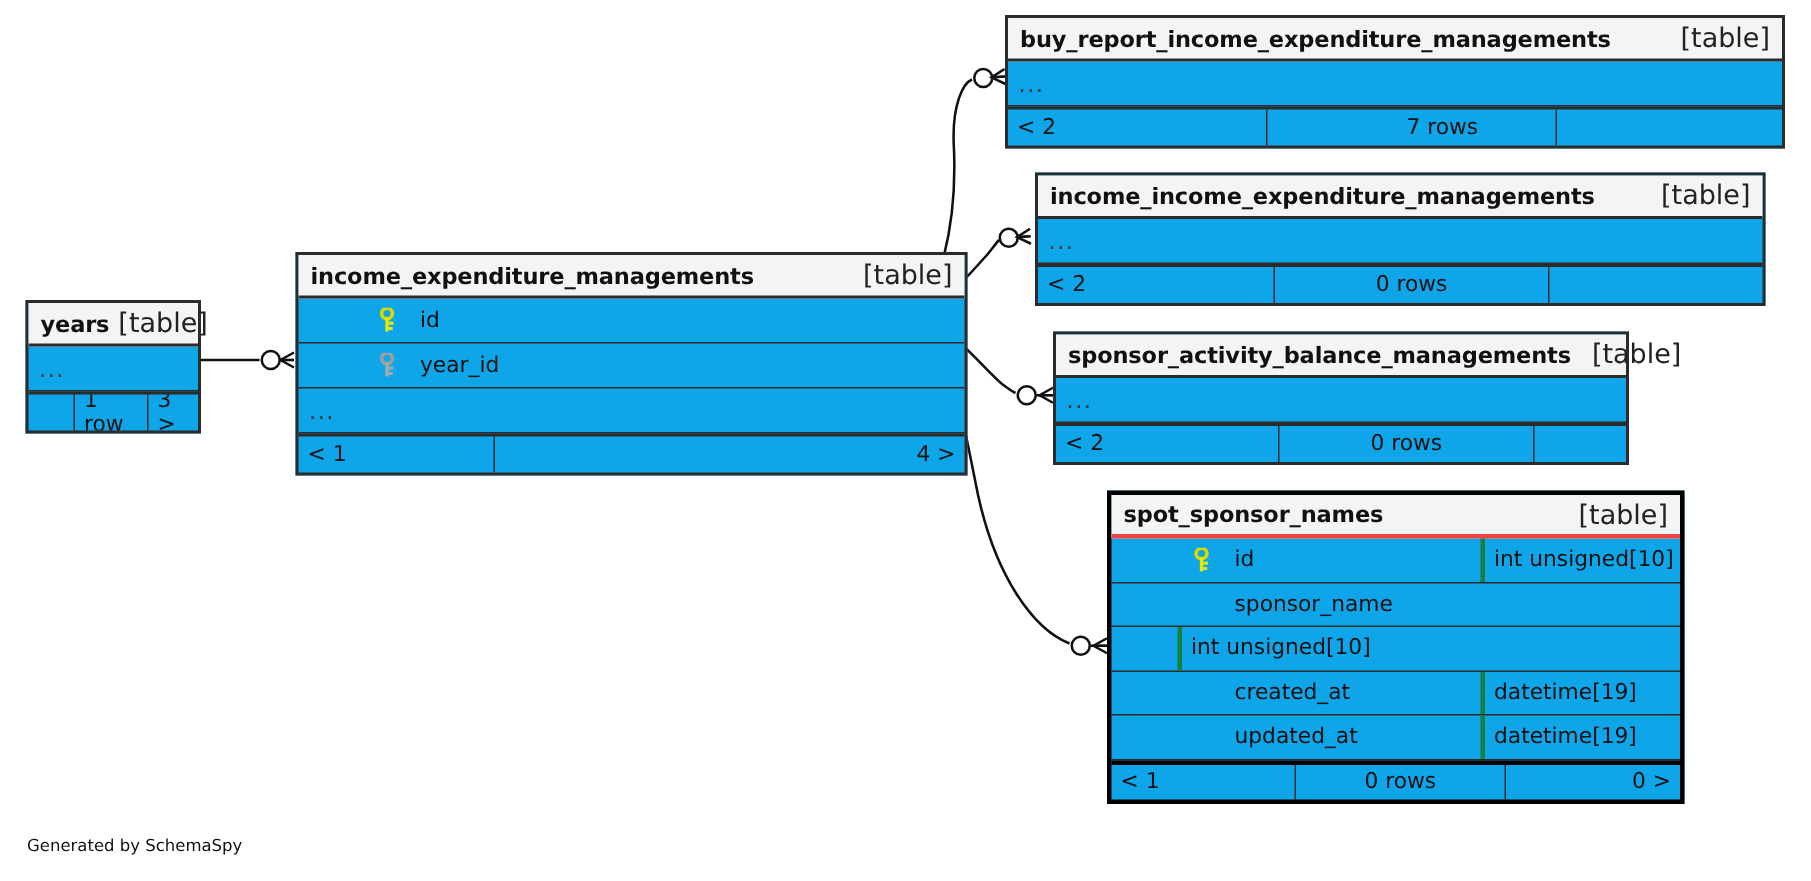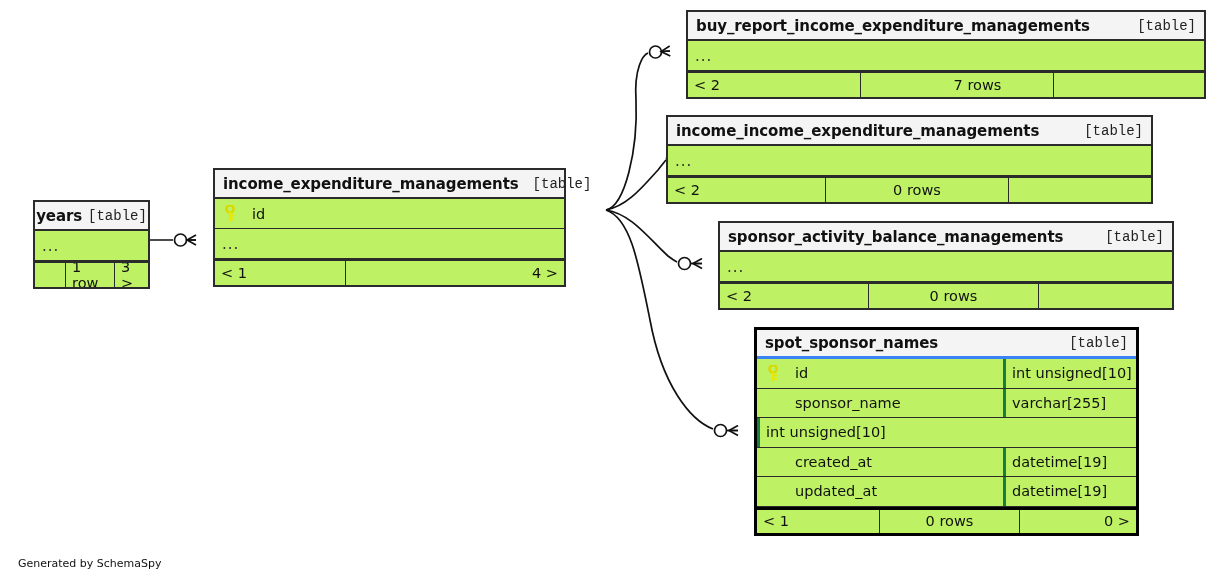--- a/index.html
+++ b/index.html
@@ -26,66 +26,65 @@
     left: 0; top: 0;
     width: 1207px;
     height: 587px;
     pointer-events: none;
     z-index: 1;
   }
 
   
   .entity {
     position: absolute;
-    background: #bef264;
+    background: #0ea5e9;
     border: 2px solid #2b2b2b;
     box-sizing: border-box;
     z-index: 2;
     font-size: 14.5px;
     color: #111111;
-    margin-left: 16px;
   }
   .entity.selected {
     border: 3px solid #000000;
   }
   .entity .hdr {
     background: #f4f4f4;
     border-bottom: 2px solid #2b2b2b;
     box-sizing: border-box;
     display: flex;
     align-items: center;
     justify-content: space-between;
     padding: 0 8px;
     height: 29px;
     white-space: nowrap;
   }
   .entity.selected .hdr {
-    border-bottom: 3px solid #3b82f6;
+    border-bottom: 3px solid #ef4444;
     gap: 43px;
   }
   .entity .hdr .tname {
     font-weight: bold;
     font-size: 15px;
     letter-spacing: -0.1px;
   }
   .entity .hdr .tkind {
     font-weight: normal;
-    font-size: 14px;
+    font-size: 18px;
     color: #222;
     padding-left: 14px;
-    font-family: Liberation Mono, monospace;
   }
 
   .row {
     display: flex;
     align-items: center;
     height: 30px;
     box-sizing: border-box;
     border-bottom: 1px solid #2b2b2b;
     white-space: nowrap;
+    padding-left: 44px;
   }
   .row:last-child { border-bottom: none; }
   .row .colname {
     flex: 1 1 auto;
     display: flex;
     align-items: center;
     padding-left: 8px;
     box-sizing: border-box;
     overflow: hidden;
   }
@@ -133,43 +132,43 @@
     height: 100%;
     overflow: hidden;
     padding: 0 6px;
   }
   .foot .c-left  { justify-content: flex-start; }
   .foot .c-mid   { justify-content: center;  border-left: 1px solid #2b2b2b; }
   .foot .c-right { justify-content: flex-end; border-left: 1px solid #2b2b2b; }
 
   
   #tbl-years { left: 17px;  top: 200px; width: 117px; }
-  #tbl-years .hdr { padding: 0 8px; justify-content: center; }
+  #tbl-years .hdr { padding: 0 8px; }
   #tbl-years .hdr .tname { font-size: 15px; }
   #tbl-years .hdr .tkind { padding-left: 6px; }
   #tbl-years .foot .c-left  { flex: 0 0 30px; }
   #tbl-years .foot .c-mid   { flex: 1 1 auto; }
   #tbl-years .foot .c-right { flex: 0 0 34px; }
 
-  #tbl-iem { left: 197px; top: 168px; width: 353px; }
+  #tbl-iem { left: 197px; top: 168px; width: 448px; }
   #tbl-iem .foot .c-left  { flex: 0 0 130px; }
   #tbl-iem .foot .c-mid   { flex: 0 0 150px; }
   #tbl-iem .foot .c-right { flex: 1 1 auto; }
 
   #tbl-buy { left: 670px; top: 10px;  width: 520px; }
   #tbl-buy .foot .c-left  { flex: 0 0 172px; }
   #tbl-buy .foot .c-mid   { flex: 0 0 193px; padding-left: 47px; }
   #tbl-buy .foot .c-right { flex: 1 1 auto; }
 
-  #tbl-iiem { left: 650px; top: 115px; width: 487px; }
+  #tbl-iiem { left: 690px; top: 115px; width: 487px; }
   #tbl-iiem .foot .c-left  { flex: 0 0 157px; }
   #tbl-iiem .foot .c-mid   { flex: 0 0 183px; }
   #tbl-iiem .foot .c-right { flex: 1 1 auto; }
 
-  #tbl-sabm { left: 702px; top: 221px; width: 456px; }
+  #tbl-sabm { left: 702px; top: 221px; width: 384px; }
   #tbl-sabm .foot .c-left  { flex: 0 0 148px; }
   #tbl-sabm .foot .c-mid   { flex: 0 0 170px; }
   #tbl-sabm .foot .c-right { flex: 1 1 auto; }
 
   #tbl-ssn { left: 738px; top: 327px; width: 385px; }
   #tbl-ssn .row { height: 29.5px; }
   #tbl-ssn .row .coltype { flex: 0 0 133px; }
   #tbl-ssn .row .colname { padding-left: 9px; }
   #tbl-ssn .foot .c-left  { flex: 0 0 122px; }
   #tbl-ssn .foot .c-mid   { flex: 0 0 140px; }
@@ -255,20 +254,33 @@
             <circle cx="7" cy="4" r="3.6" fill="none" stroke="#d9d900" stroke-width="2.4"></circle>
             <rect x="5.9" y="6.6" width="2.3" height="9.4" fill="#e8e800"></rect>
             <rect x="8.2" y="9.4" width="3.1" height="2.1" fill="#e8e800"></rect>
             <rect x="8.2" y="13" width="2.6" height="2" fill="#e8e800"></rect>
           </svg>
         </span>
         <span>id</span>
       </span>
     </div>
 
+    <div class="row">
+      <span class="colname">
+        <span class="keyicon">
+          <svg width="14" height="17" viewBox="0 0 14 17">
+            <circle cx="7" cy="4" r="3.6" fill="none" stroke="#9e9e9e" stroke-width="2.4"></circle>
+            <rect x="5.9" y="6.6" width="2.3" height="9.4" fill="#a8a8a8"></rect>
+            <rect x="8.2" y="9.4" width="3.1" height="2.1" fill="#a8a8a8"></rect>
+            <rect x="8.2" y="13" width="2.6" height="2" fill="#a8a8a8"></rect>
+          </svg>
+        </span>
+        <span>year_id</span>
+      </span>
+    </div>
 
     <div class="row ellipsis">...</div>
 
     <div class="foot">
       <span class="cell c-left">&lt; 1</span>
       <span class="cell c-right">4 &gt;</span>
     </div>
   </div>
 
   <div class="entity" id="tbl-buy">
@@ -329,21 +341,20 @@
         <span>id</span>
       </span>
       <span class="coltype">int unsigned[10]</span>
     </div>
 
     <div class="row">
       <span class="colname">
         <span class="keyicon none"></span>
         <span>sponsor_name</span>
       </span>
-      <span class="coltype">varchar[255]</span>
     </div>
 
     <div class="row">
       <span class="coltype">int unsigned[10]</span>
     </div>
 
     <div class="row">
       <span class="colname">
         <span class="keyicon none"></span>
         <span>created_at</span>

